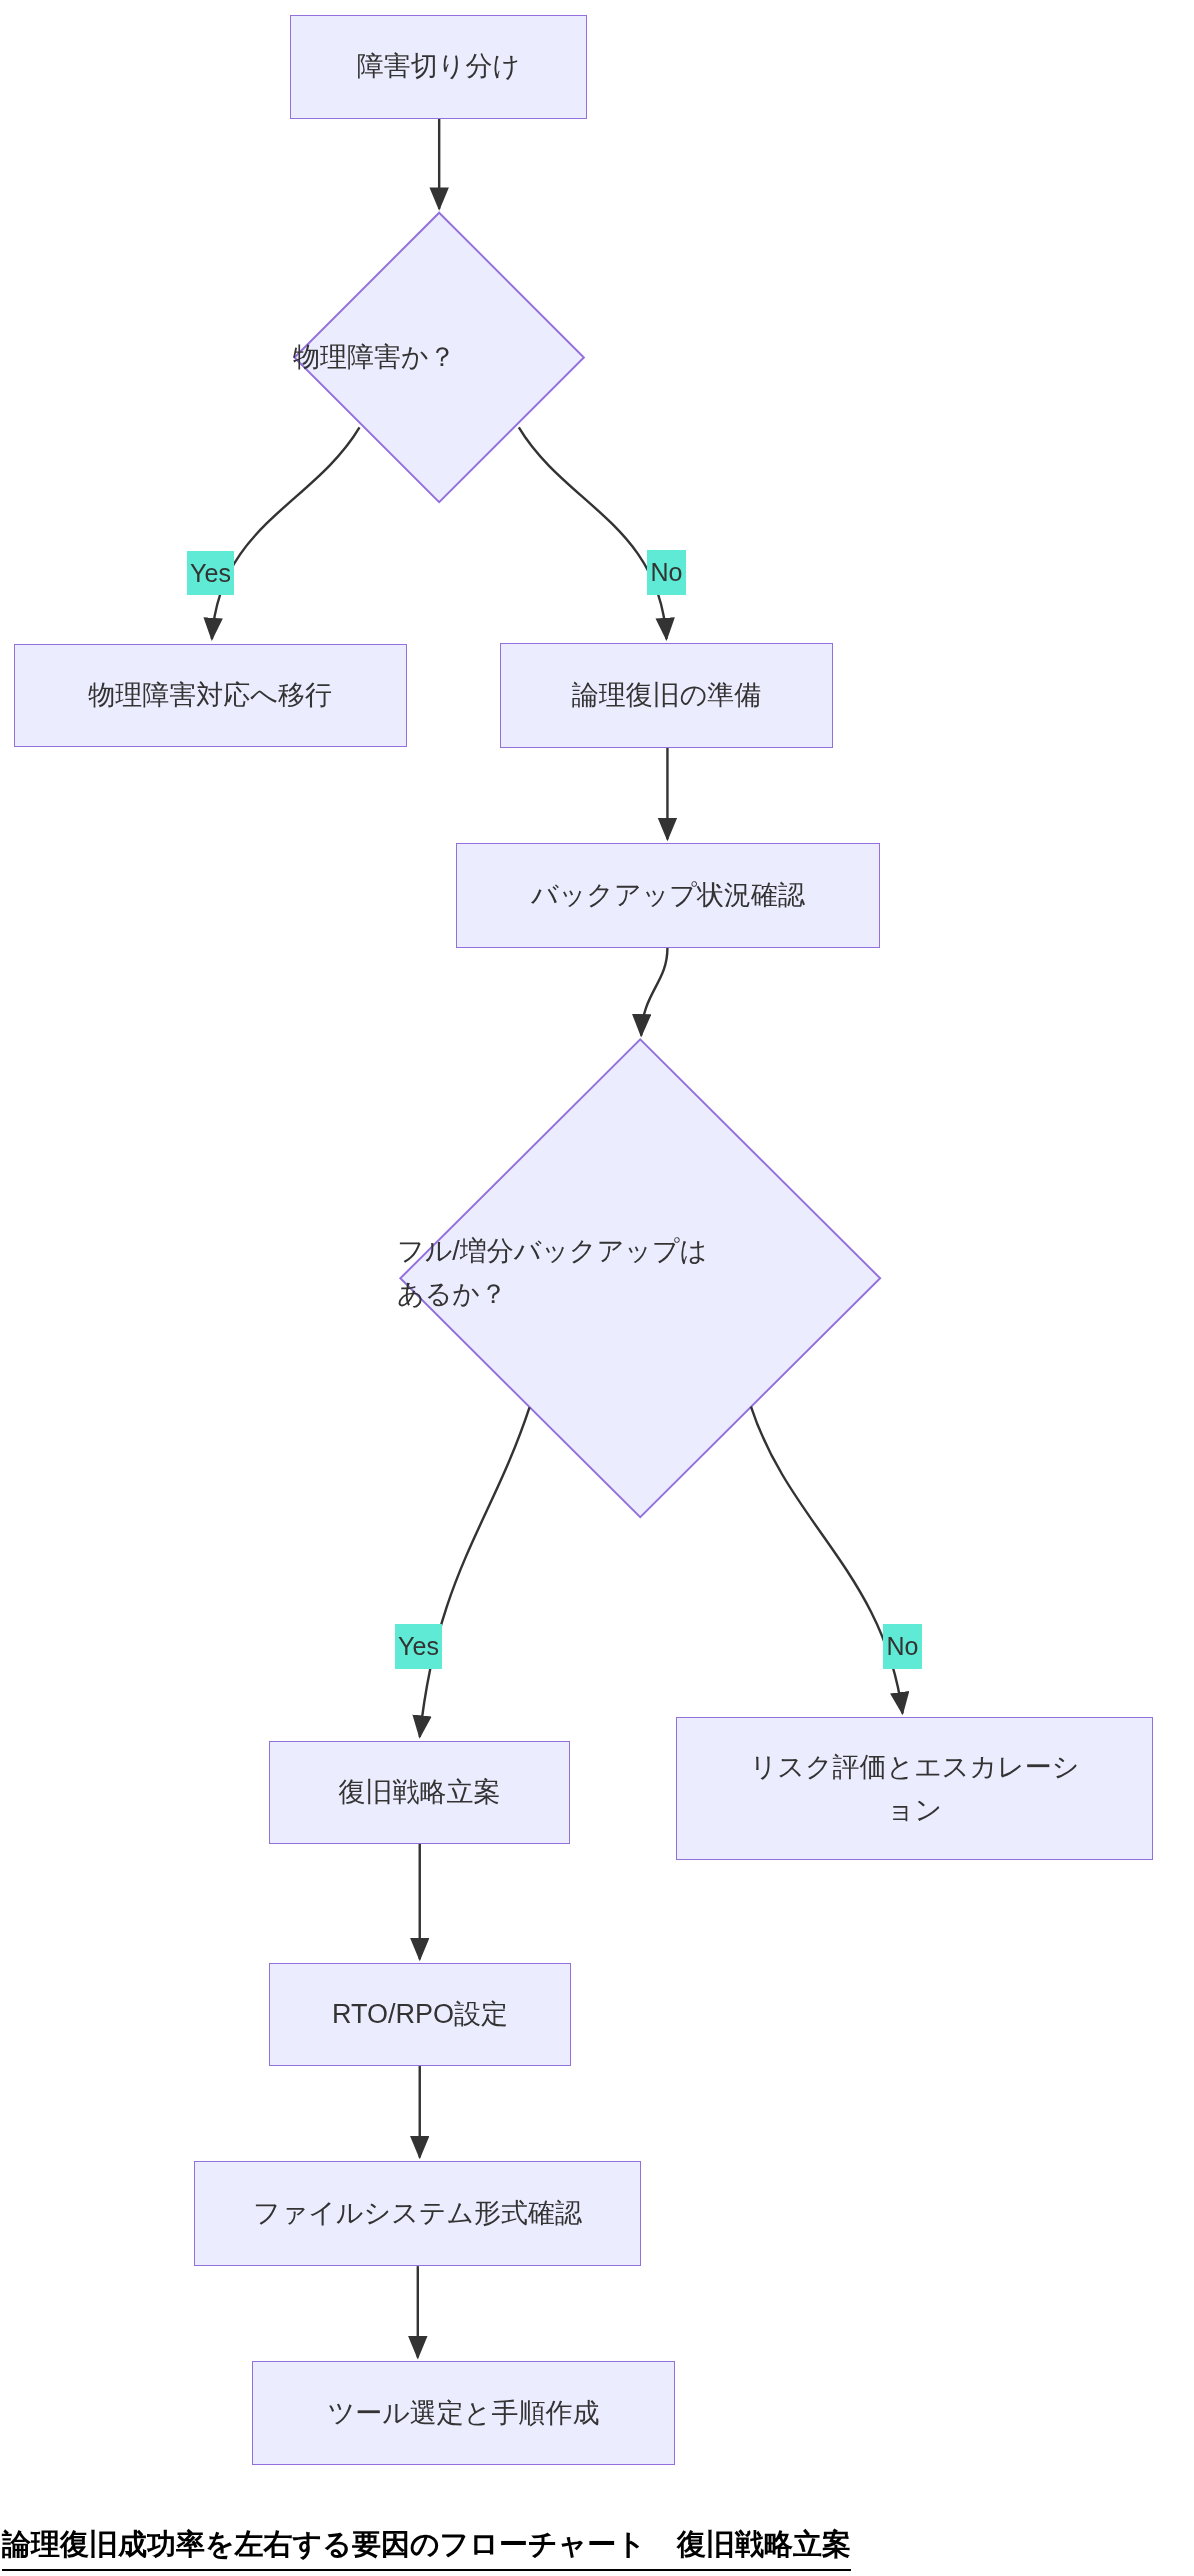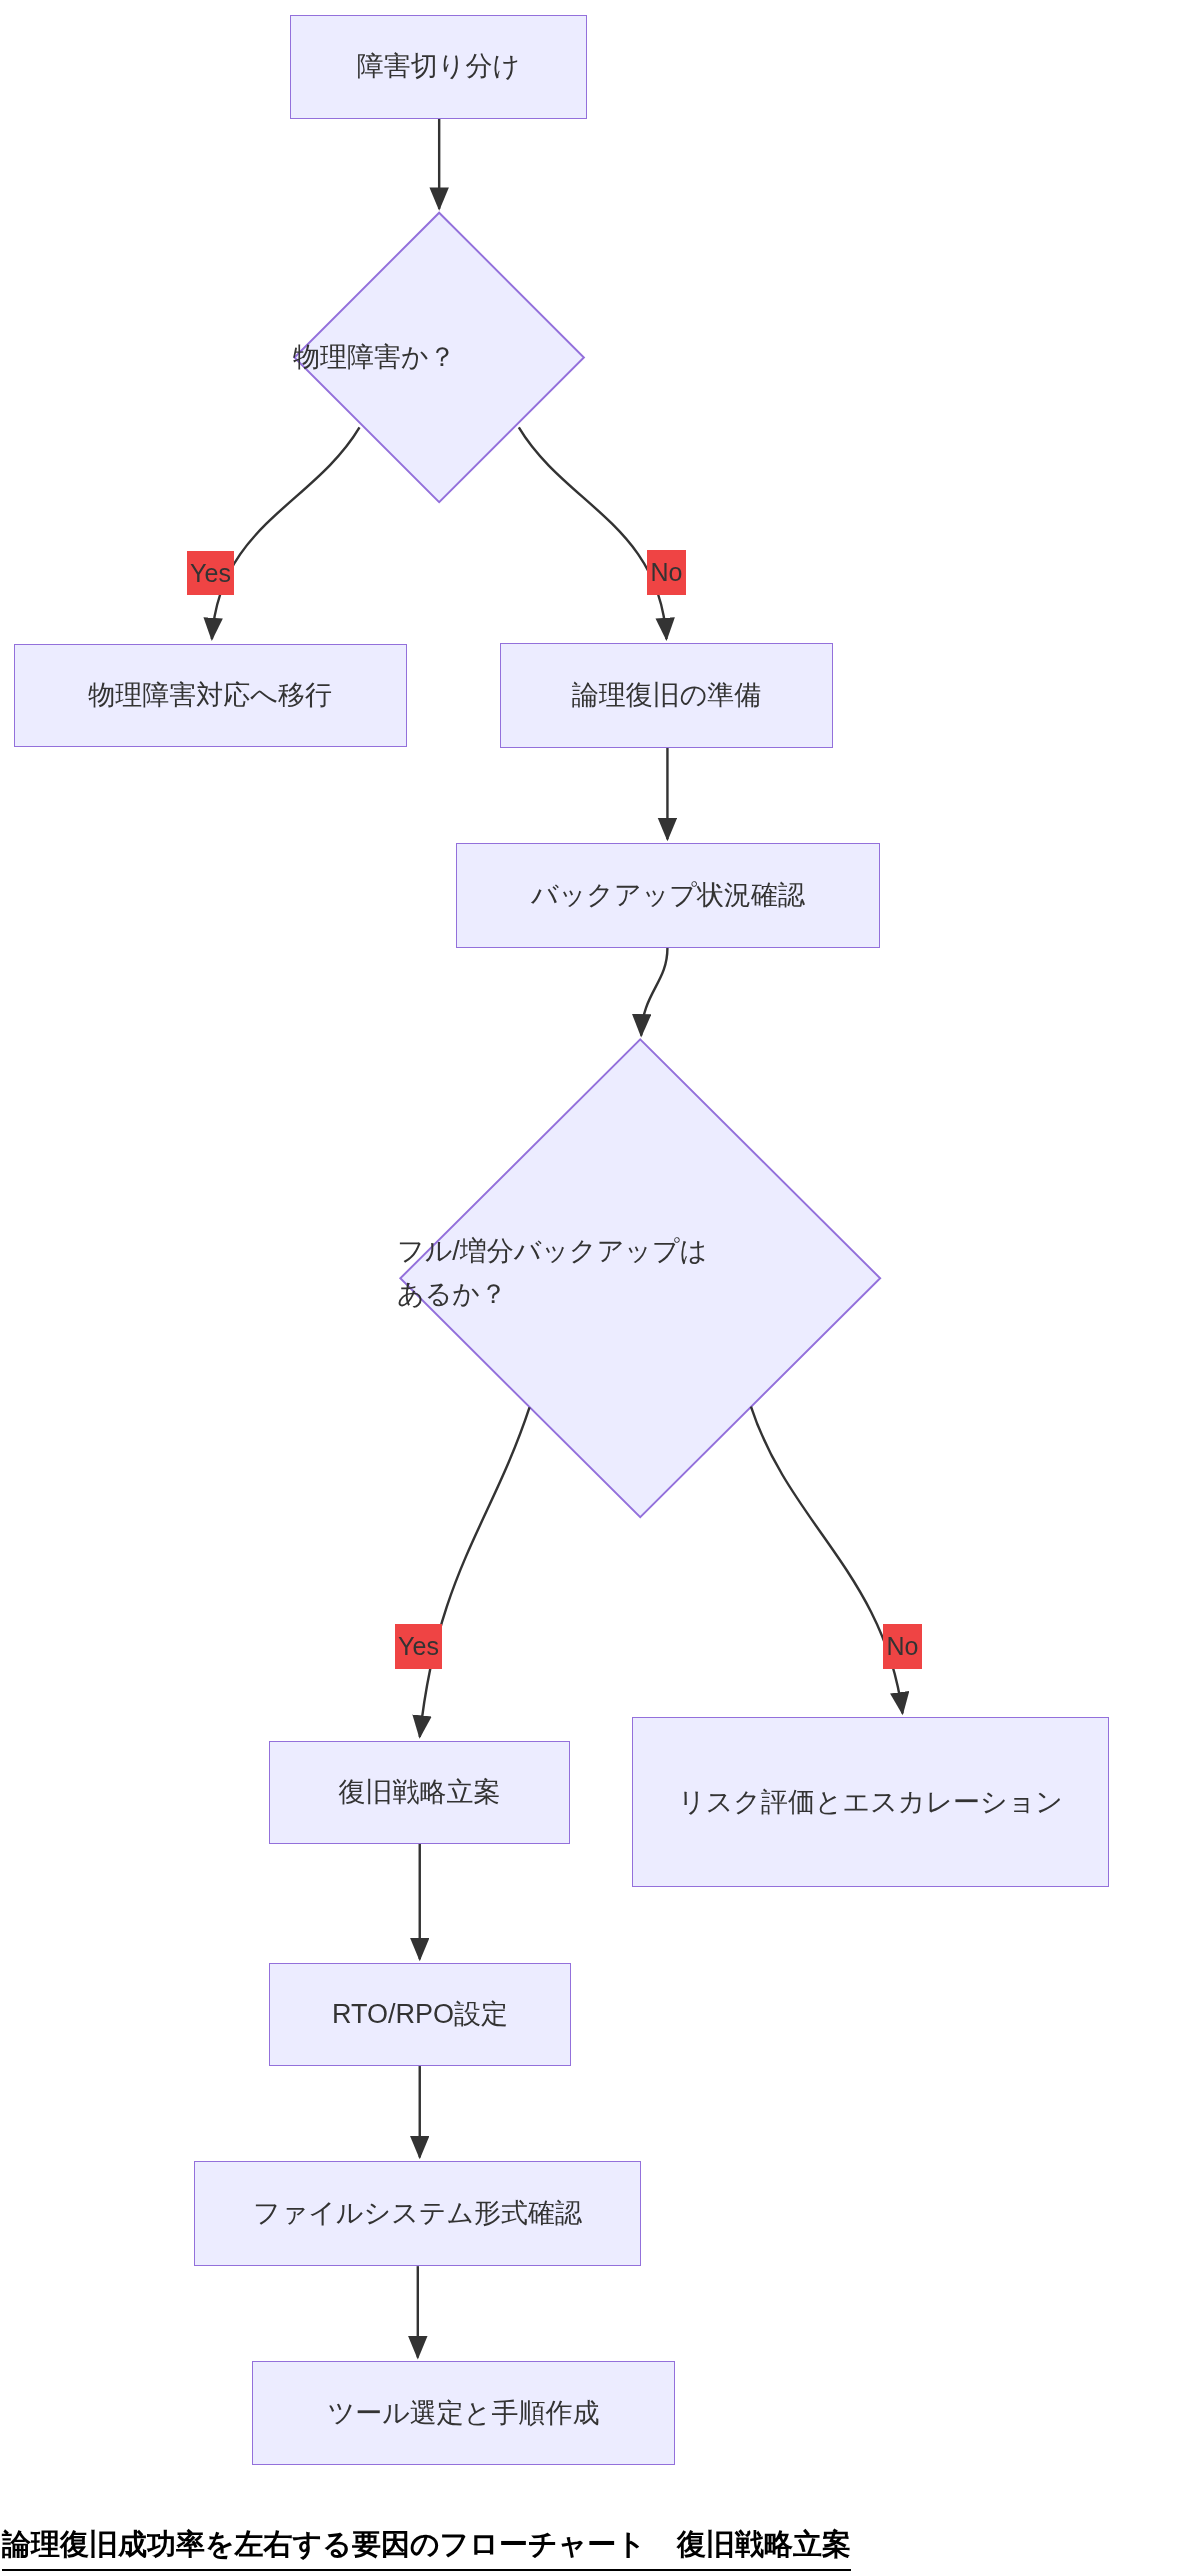--- a/index.html
+++ b/index.html
@@ -38,21 +38,21 @@
     justify-content: center;
     text-align: center;
     color: #333333;
     font-size: 27px;
     line-height: 43px;
     pointer-events: none;
   }
   .diamond-label span { display: block; }
   .edge-label {
     position: absolute;
-    background: #ef4444;
+    background: #5eead4;
     color: #333333;
     font-size: 25px;
     display: flex;
     align-items: center;
     justify-content: center;
   }
   .caption {
     position: absolute;
     left: 1.9px;
     top: 2525px;
@@ -108,21 +108,21 @@
   </div>
 
   <div class="node" style="left:456px; top:843px; width:424px; height:105px;">
     <span class="node-label">バックアップ状況確認</span>
   </div>
 
   <div class="node" style="left:269px; top:1741px; width:301px; height:103px;">
     <span class="node-label">復旧戦略立案</span>
   </div>
 
-  <div class="node" style="left:632px; top:1717px; width:477px; height:170px; flex-direction:row;">
+  <div class="node" style="left:676px; top:1717px; width:477px; height:143px; flex-direction:column;">
     <span class="node-label">リスク評価とエスカレーシ</span>
     <span class="node-label">ョン</span>
   </div>
 
   <div class="node" style="left:269px; top:1963px; width:302px; height:103px;">
     <span class="node-label">RTO/RPO設定</span>
   </div>
 
   <div class="node" style="left:194px; top:2161px; width:447px; height:105px;justify-content:center;">
     <span class="node-label">ファイルシステム形式確認</span>

